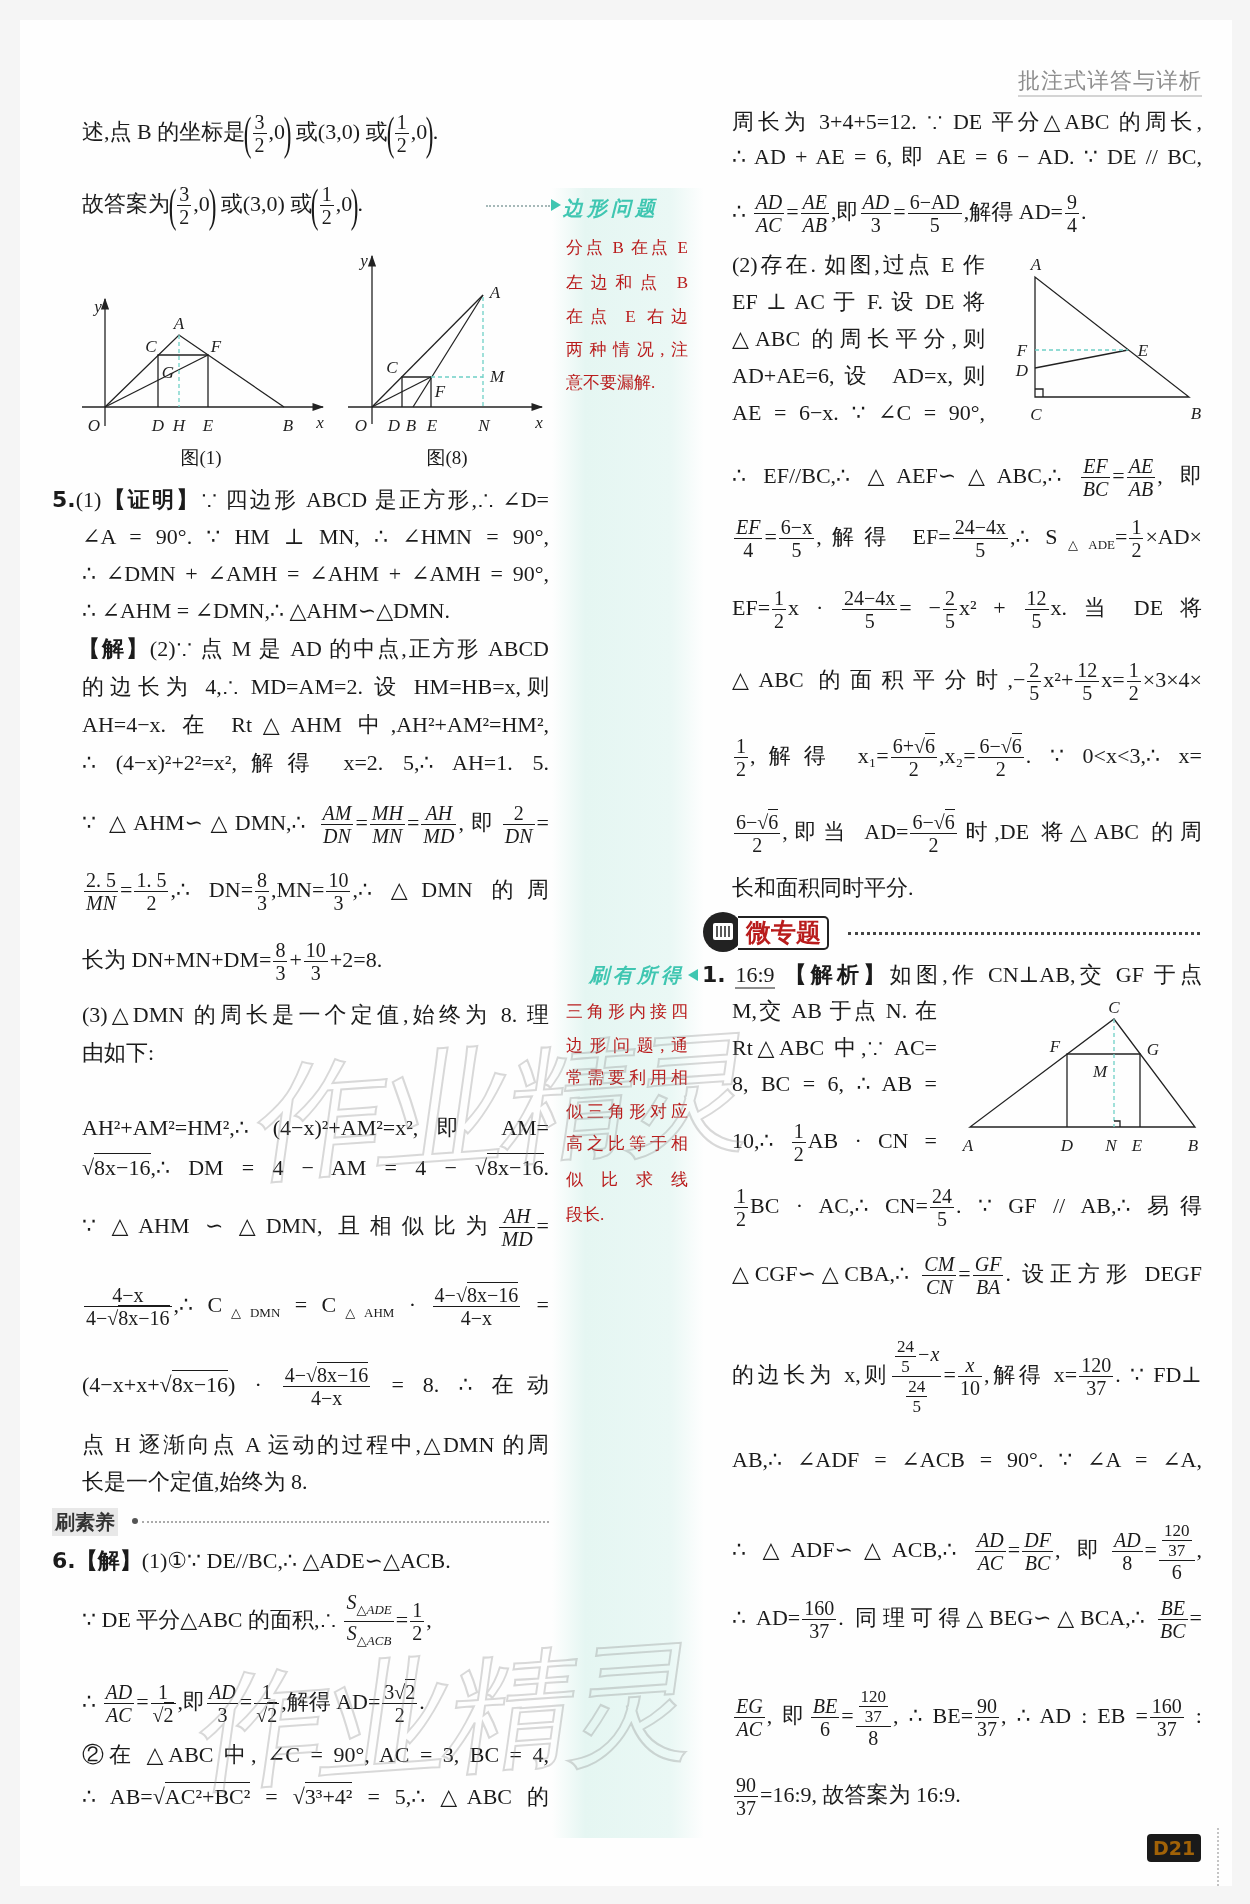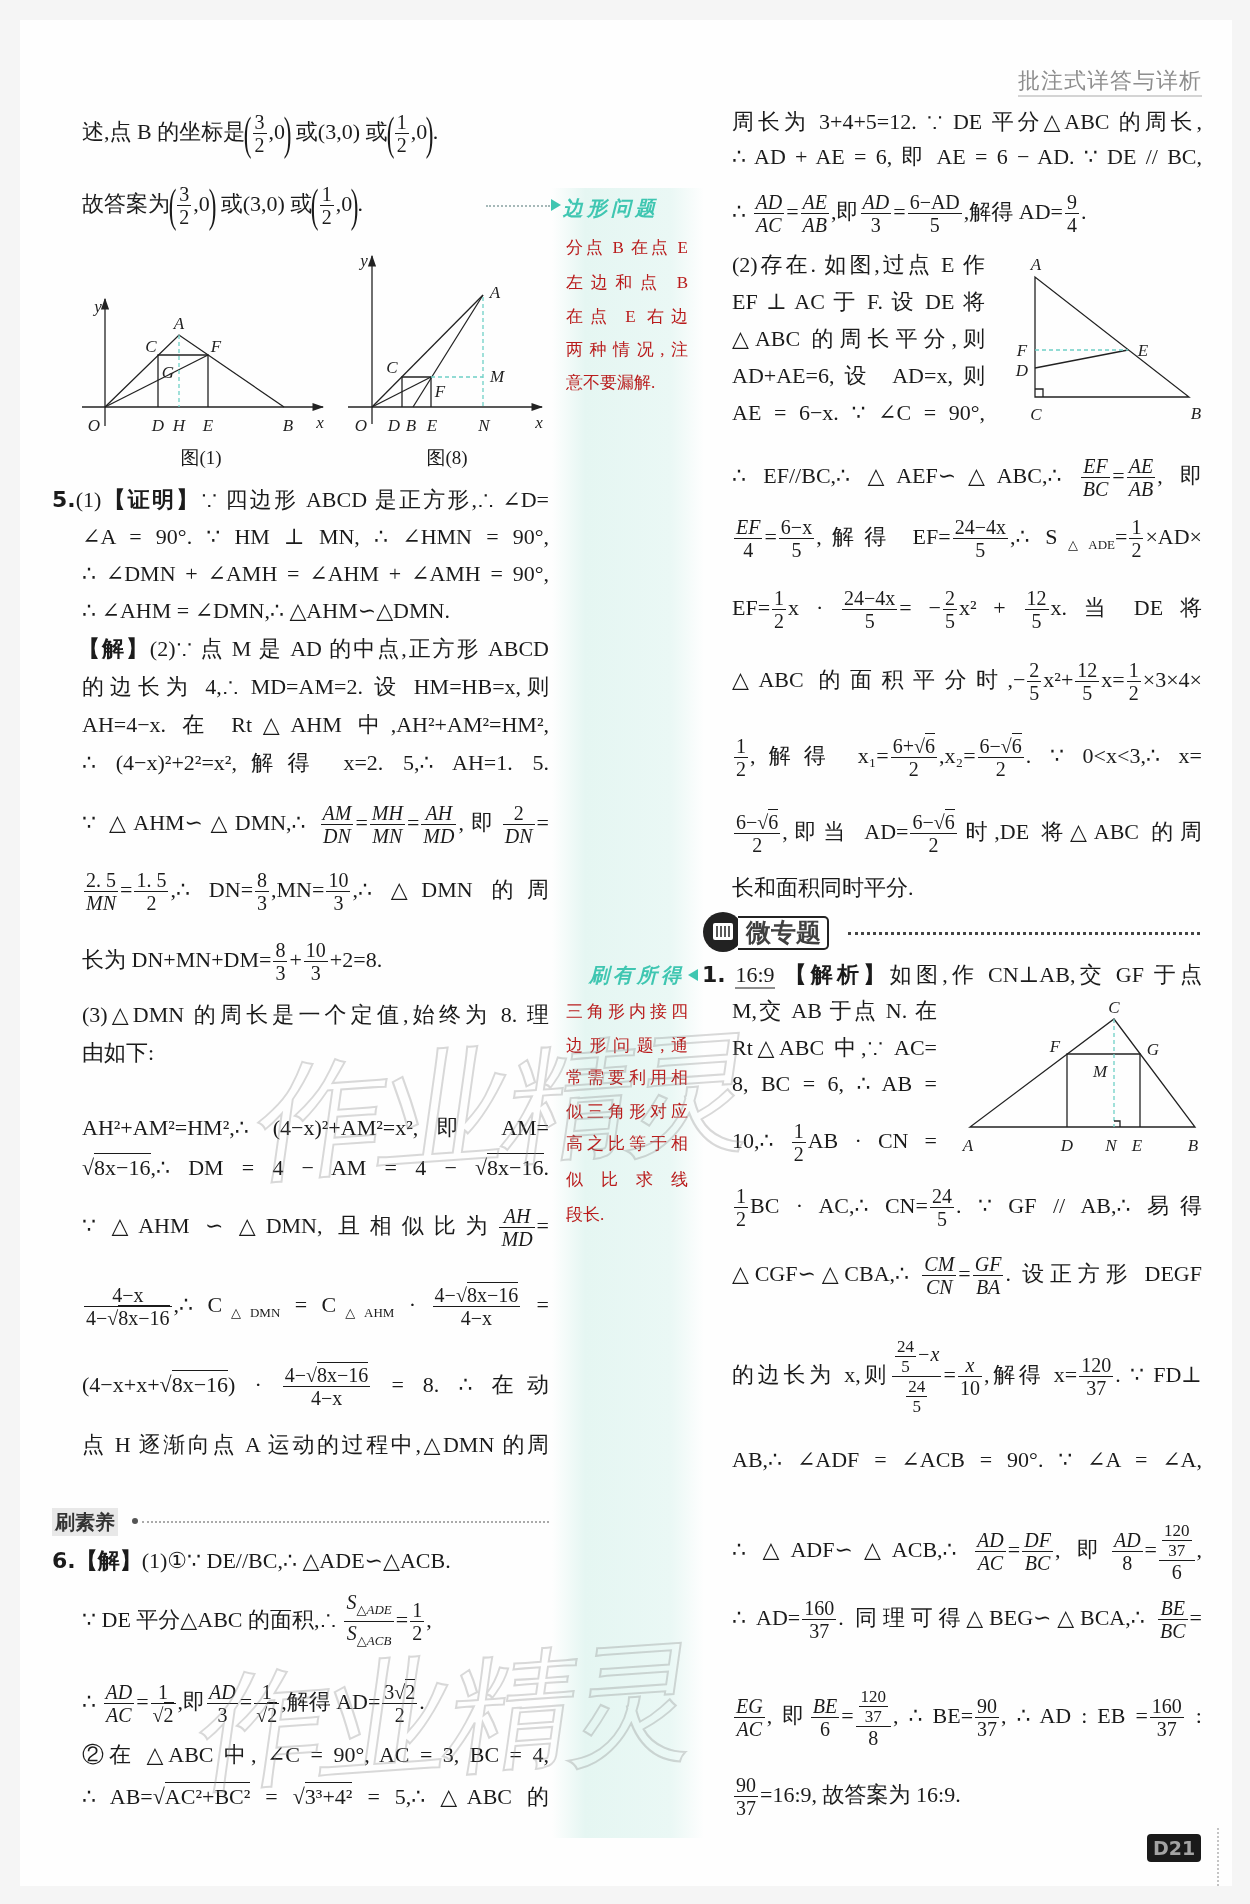--- a/index.html
+++ b/index.html
@@ -26,26 +26,26 @@
 .nt{position:absolute;left:566px;width:122px;font-size:17px;height:30px;line-height:30px;white-space:nowrap;color:#b91c1c}
 .darr{position:absolute;left:486px;top:205px;width:64px;border-top:2px dotted #a5b8b8}
 .tri-r{position:absolute;width:0;height:0;border-left:10px solid #3fc6b1;border-top:6px solid transparent;border-bottom:6px solid transparent}
 .tri-l{position:absolute;width:0;height:0;border-right:10px solid #3fc6b1;border-top:6px solid transparent;border-bottom:6px solid transparent}
 .cap{position:absolute;width:70px;text-align:center;font-size:19px;line-height:24px}
 .figs{position:absolute;left:0;top:0;pointer-events:none}
 .figs line,.figs polyline,.figs polygon,.figs path{stroke:#222;stroke-width:1.3;fill:none}
 .figs .dash{stroke:#6fd0c6;stroke-dasharray:4 3}
 .figs text{font-family:"Liberation Serif","DejaVu Serif",serif;font-style:italic;font-size:17px;fill:#222;text-anchor:middle}
 .wz-icon{position:absolute;left:703px;top:912px;width:40px;height:40px;border-radius:50%;background:#222}
-.wz-box{position:absolute;left:738px;top:916px;height:34px;padding:0 6px 16px 8px;border:2px solid #222;border-left:none;border-radius:0 5px 5px 0;font:bold 25px "DejaVu Sans","Liberation Sans",sans-serif;line-height:30px;background:#fff;color:#404040}
+.wz-box{position:absolute;left:738px;top:916px;height:34px;padding:0 6px 16px 8px;border:2px solid #222;border-left:none;border-radius:0 5px 5px 0;font:bold 25px "DejaVu Sans","Liberation Sans",sans-serif;line-height:30px;background:#fff;color:#b91c1c}
 .wz-dots{position:absolute;left:848px;top:932px;width:352px;border-top:3px dotted #444}
 .sy{position:absolute;left:52px;top:1508px;font:bold 20px "DejaVu Sans","Liberation Sans",sans-serif;color:#333;background:#e8e8e8;padding:0 3px;line-height:28px}
 .sy-dot{position:absolute;left:132px;top:1518px;width:6px;height:6px;border-radius:50%;background:#555}
 .sy-line{position:absolute;left:142px;top:1521px;width:407px;border-top:2px dotted #aaa}
-.pg{position:absolute;left:1147px;top:1834px;width:54px;height:28px;background:#1a1a1a;border-radius:4px;color:#a3a3a3;font:bold 19px "DejaVu Sans","Liberation Sans",sans-serif;text-align:center;line-height:28px}
+.pg{position:absolute;left:1147px;top:1834px;width:54px;height:28px;background:#1a1a1a;border-radius:4px;color:#a16207;font:bold 19px "DejaVu Sans","Liberation Sans",sans-serif;text-align:center;line-height:28px}
 .edge{position:absolute;left:1217px;top:1828px;height:58px;border-left:2px dotted #c4c4c4}
 .wm{position:absolute;font-size:128px;font-family:"DejaVu Serif",serif;color:transparent;-webkit-text-stroke:2px #8a8a8a;opacity:.32;white-space:nowrap;transform:rotate(-4deg) skewX(-12deg);letter-spacing:-4px;pointer-events:none;line-height:150px}
 </style>
 </head>
 <body>
 
 <div id="page">
 <div class="sheet"></div>
 <div class="strip"></div>
 
@@ -88,20 +88,21 @@
 
 <div class="ln j" style="left:82px;top:1147px;width:467px"><span class="sq"><span>√</span><span class="rad">8x−16</span></span><span>,∴ DM = 4 − AM = 4 − </span><span class="sq"><span>√</span><span class="rad">8x−16</span></span><span>.</span></div>
 
 <div class="ln j" style="left:82px;top:1205px;width:467px"><span>∵ △AHM ∽ △DMN, 且相似比为</span><span class="fr i"><span class="n">AH</span><span class="d">MD</span></span><span>=</span></div>
 
 <div class="ln j" style="left:82px;top:1284px;width:467px"><span class="fr"><span class="n">4−x</span><span class="d"><span>4−</span><span class="sq"><span>√</span><span class="rad">8x−16</span></span></span></span><span>,∴ C</span><span class="sb">△DMN</span><span> = C</span><span class="sb">△AHM</span><span> · </span><span class="fr"><span class="n"><span>4−</span><span class="sq"><span>√</span><span class="rad">8x−16</span></span></span><span class="d">4−x</span></span><span> =</span></div>
 
 <div class="ln j" style="left:82px;top:1364px;width:467px"><span>(4−x+x+</span><span class="sq"><span>√</span><span class="rad">8x−16</span></span><span>) · </span><span class="fr"><span class="n"><span>4−</span><span class="sq"><span>√</span><span class="rad">8x−16</span></span></span><span class="d">4−x</span></span><span> = 8. ∴ 在动</span></div>
 
 <div class="ln j" style="left:82px;top:1424px;width:467px">点 H 逐渐向点 A 运动的过程中,△DMN 的周</div>
+<div class="ln" style="left:82px;top:1461px;width:467px">长是一个定值,始终为 8.</div>
 
 <div class="sy">刷素养</div>
 <div class="sy-dot"></div>
 <div class="sy-line"></div>
 
 <div class="ln" style="left:52px;top:1540px;width:497px"><span class="bd">6.</span><span class="bd">【解】</span><span>(1)①∵ DE//BC,∴ △ADE∽△ACB.</span></div>
 
 <div class="ln" style="left:82px;top:1599px;width:467px"><span>∵ DE 平分△ABC 的面积,∴ </span><span class="fr i"><span class="n"><span>S</span><span class="sb">△ADE</span></span><span class="d"><span>S</span><span class="sb">△ACB</span></span></span><span>=</span><span class="fr"><span class="n">1</span><span class="d">2</span></span><span>,</span></div>
 
 <div class="ln" style="left:82px;top:1681px;width:467px"><span>∴ </span><span class="fr i"><span class="n">AD</span><span class="d">AC</span></span><span>=</span><span class="fr"><span class="n">1</span><span class="d"><span class="sq"><span>√</span><span class="rad">2</span></span></span></span><span>,即</span><span class="fr"><span class="n i">AD</span><span class="d">3</span></span><span>=</span><span class="fr"><span class="n">1</span><span class="d"><span class="sq"><span>√</span><span class="rad">2</span></span></span></span><span>,解得 AD=</span><span class="fr"><span class="n"><span>3</span><span class="sq"><span>√</span><span class="rad">2</span></span></span><span class="d">2</span></span><span>.</span></div>

